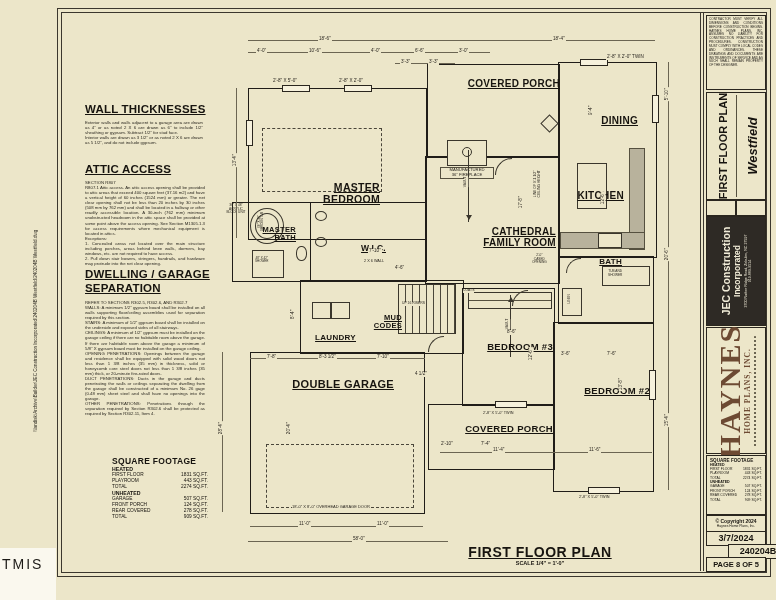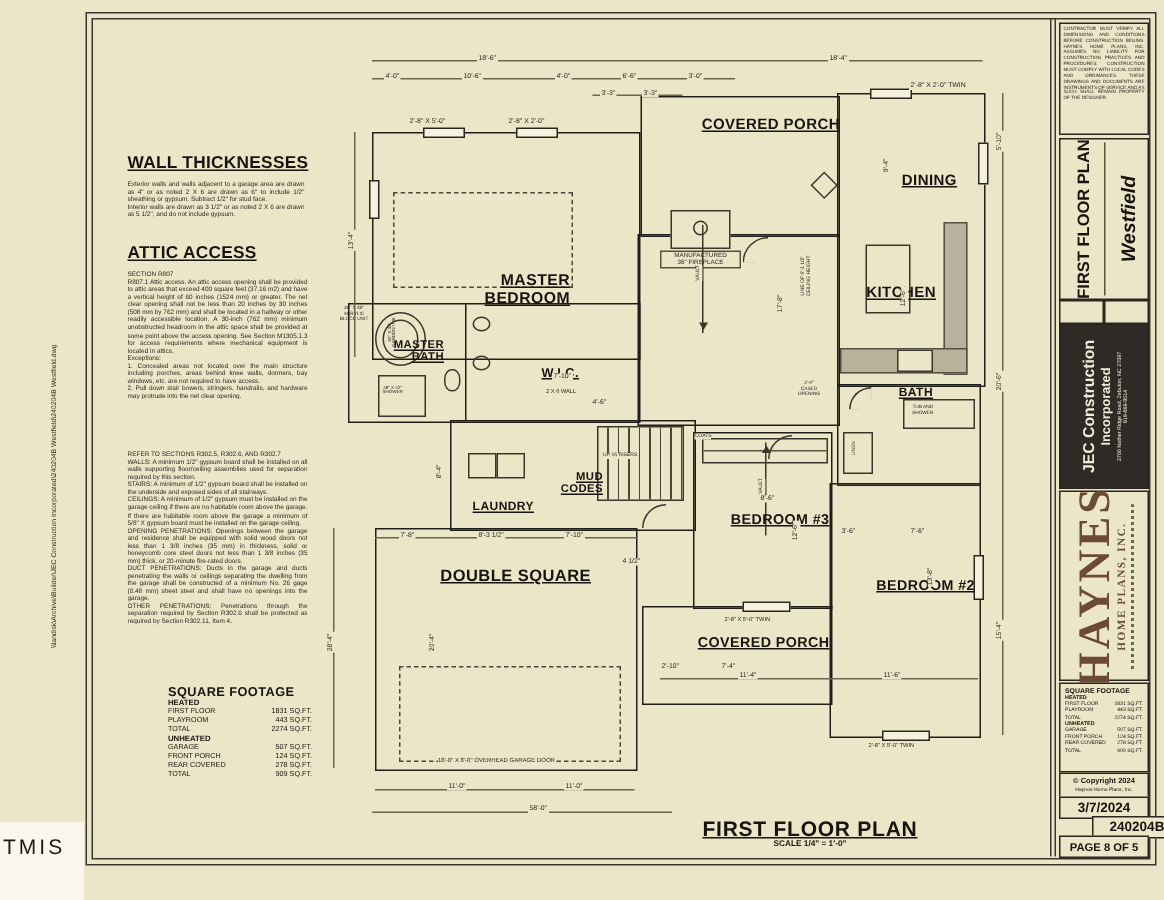--- a/index.html
+++ b/index.html
@@ -50,20 +50,22 @@
   <div class="note-b" style="left:85px;top:120px;width:118px;height:44px;">Exterior walls and walls adjacent to a garage area are drawn as 4" or as noted 2 X 6 are drawn as 6" to include 1/2" sheathing or gypsum. Subtract 1/2" for stud face.
 Interior walls are drawn as 3 1/2" or as noted 2 X 6 are drawn as 5 1/2", and do not include gypsum.</div>
 
   <div class="note-h" style="left:85px;top:163px;">ATTIC ACCESS</div>
   <div class="note-b" style="left:85px;top:180px;width:120px;height:86px;">SECTION R807
 R807.1 Attic access. An attic access opening shall be provided to attic areas that exceed 400 square feet (37.16 m2) and have a vertical height of 60 inches (1524 mm) or greater. The net clear opening shall not be less than 20 inches by 30 inches (508 mm by 762 mm) and shall be located in a hallway or other readily accessible location. A 30-inch (762 mm) minimum unobstructed headroom in the attic space shall be provided at some point above the access opening. See Section M1305.1.3 for access requirements where mechanical equipment is located in attics.
 Exceptions:
 1. Concealed areas not located over the main structure including porches, areas behind knee walls, dormers, bay windows, etc. are not required to have access.
 2. Pull down stair bowers, stringers, handrails, and hardware may protrude into the net clear opening.</div>
 
+  <div class="note-h" style="left:85px;top:268px;">DWELLING / GARAGE
+SEPARATION</div>
   <div class="note-b" style="left:85px;top:300px;width:120px;height:142px;">REFER TO SECTIONS R302.5, R302.6, AND R302.7
 WALLS: A minimum 1/2" gypsum board shall be installed on all walls supporting floor/ceiling assemblies used for separation required by this section.
 STAIRS: A minimum of 1/2" gypsum board shall be installed on the underside and exposed sides of all stairways.
 CEILINGS: A minimum of 1/2" gypsum must be installed on the garage ceiling if there are no habitable room above the garage. If there are habitable room above the garage a minimum of 5/8" X gypsum board must be installed on the garage ceiling.
 OPENING PENETRATIONS: Openings between the garage and residence shall be equipped with solid wood doors not less than 1 3/8 inches (35 mm) in thickness, solid or honeycomb core steel doors not less than 1 3/8 inches (35 mm) thick, or 20-minute fire-rated doors.
 DUCT PENETRATIONS: Ducts in the garage and ducts penetrating the walls or ceilings separating the dwelling from the garage shall be constructed of a minimum No. 26 gage (0.48 mm) sheet steel and shall have no openings into the garage.
 OTHER PENETRATIONS: Penetrations through the separation required by Section R302.6 shall be protected as required by Section R302.11, Item 4.</div>
 
   <div class="abs" style="left:112px;top:456px;width:96px;">
     <div style="font-weight:bold;font-size:8.5px;letter-spacing:.3px;">SQUARE FOOTAGE</div>
@@ -179,30 +181,32 @@
 CASED
 OPENING</div>
   <div class="ann" style="left:364px;top:259px;font-size:3.8px;">2 X 6 WALL</div>
   <div class="ann" style="left:292px;top:505px;font-size:4px;">18'-0" X 8'-0" OVERHEAD GARAGE DOOR</div>
 
   <div class="room" style="left:270px;top:182px;width:110px;font-size:10.5px;">MASTER
 BEDROOM</div>
   <div class="room" style="left:425px;top:78px;width:135px;font-size:10px;">COVERED PORCH</div>
   <div class="room" style="left:558px;top:115px;width:80px;font-size:10px;">DINING</div>
   <div class="room" style="left:552px;top:190px;width:72px;font-size:10px;">KITCHEN</div>
+  <div class="room" style="left:426px;top:226px;width:130px;font-size:10px;">CATHEDRAL
+FAMILY ROOM</div>
   <div class="room" style="left:252px;top:226px;width:44px;font-size:7.5px;">MASTER
 BATH</div>
   <div class="room" style="left:340px;top:244px;width:46px;font-size:8.5px;">W.I.C.</div>
   <div class="room" style="left:298px;top:334px;width:58px;font-size:8px;">LAUNDRY</div>
   <div class="room" style="left:358px;top:314px;width:44px;font-size:7.5px;">MUD
 CODES</div>
   <div class="room" style="left:462px;top:342px;width:91px;font-size:9.5px;">BEDROOM #3</div>
   <div class="room" style="left:556px;top:386px;width:94px;font-size:9.5px;">BEDROOM #2</div>
   <div class="room" style="left:586px;top:258px;width:36px;font-size:8px;">BATH</div>
-  <div class="room" style="left:282px;top:378px;width:112px;font-size:11px;">DOUBLE SQUARE</div>
+  <div class="room" style="left:282px;top:378px;width:112px;font-size:11px;">DOUBLE GARAGE</div>
   <div class="room" style="left:428px;top:424px;width:125px;font-size:9.5px;">COVERED PORCH</div>
 
   <div class="dimline-h" style="left:248px;top:40px;width:407px;"></div>
   <div class="dimline-h" style="left:248px;top:52px;width:242px;"></div>
   <div class="dimline-h" style="left:395px;top:63px;width:60px;"></div>
   <div class="dimline-v" style="left:668px;top:62px;height:428px;"></div>
   <div class="dimline-v" style="left:236px;top:88px;height:150px;"></div>
   <div class="dimline-v" style="left:222px;top:352px;height:160px;"></div>
   <div class="dimline-h" style="left:250px;top:526px;width:173px;"></div>
   <div class="dimline-h" style="left:440px;top:452px;width:212px;"></div>

